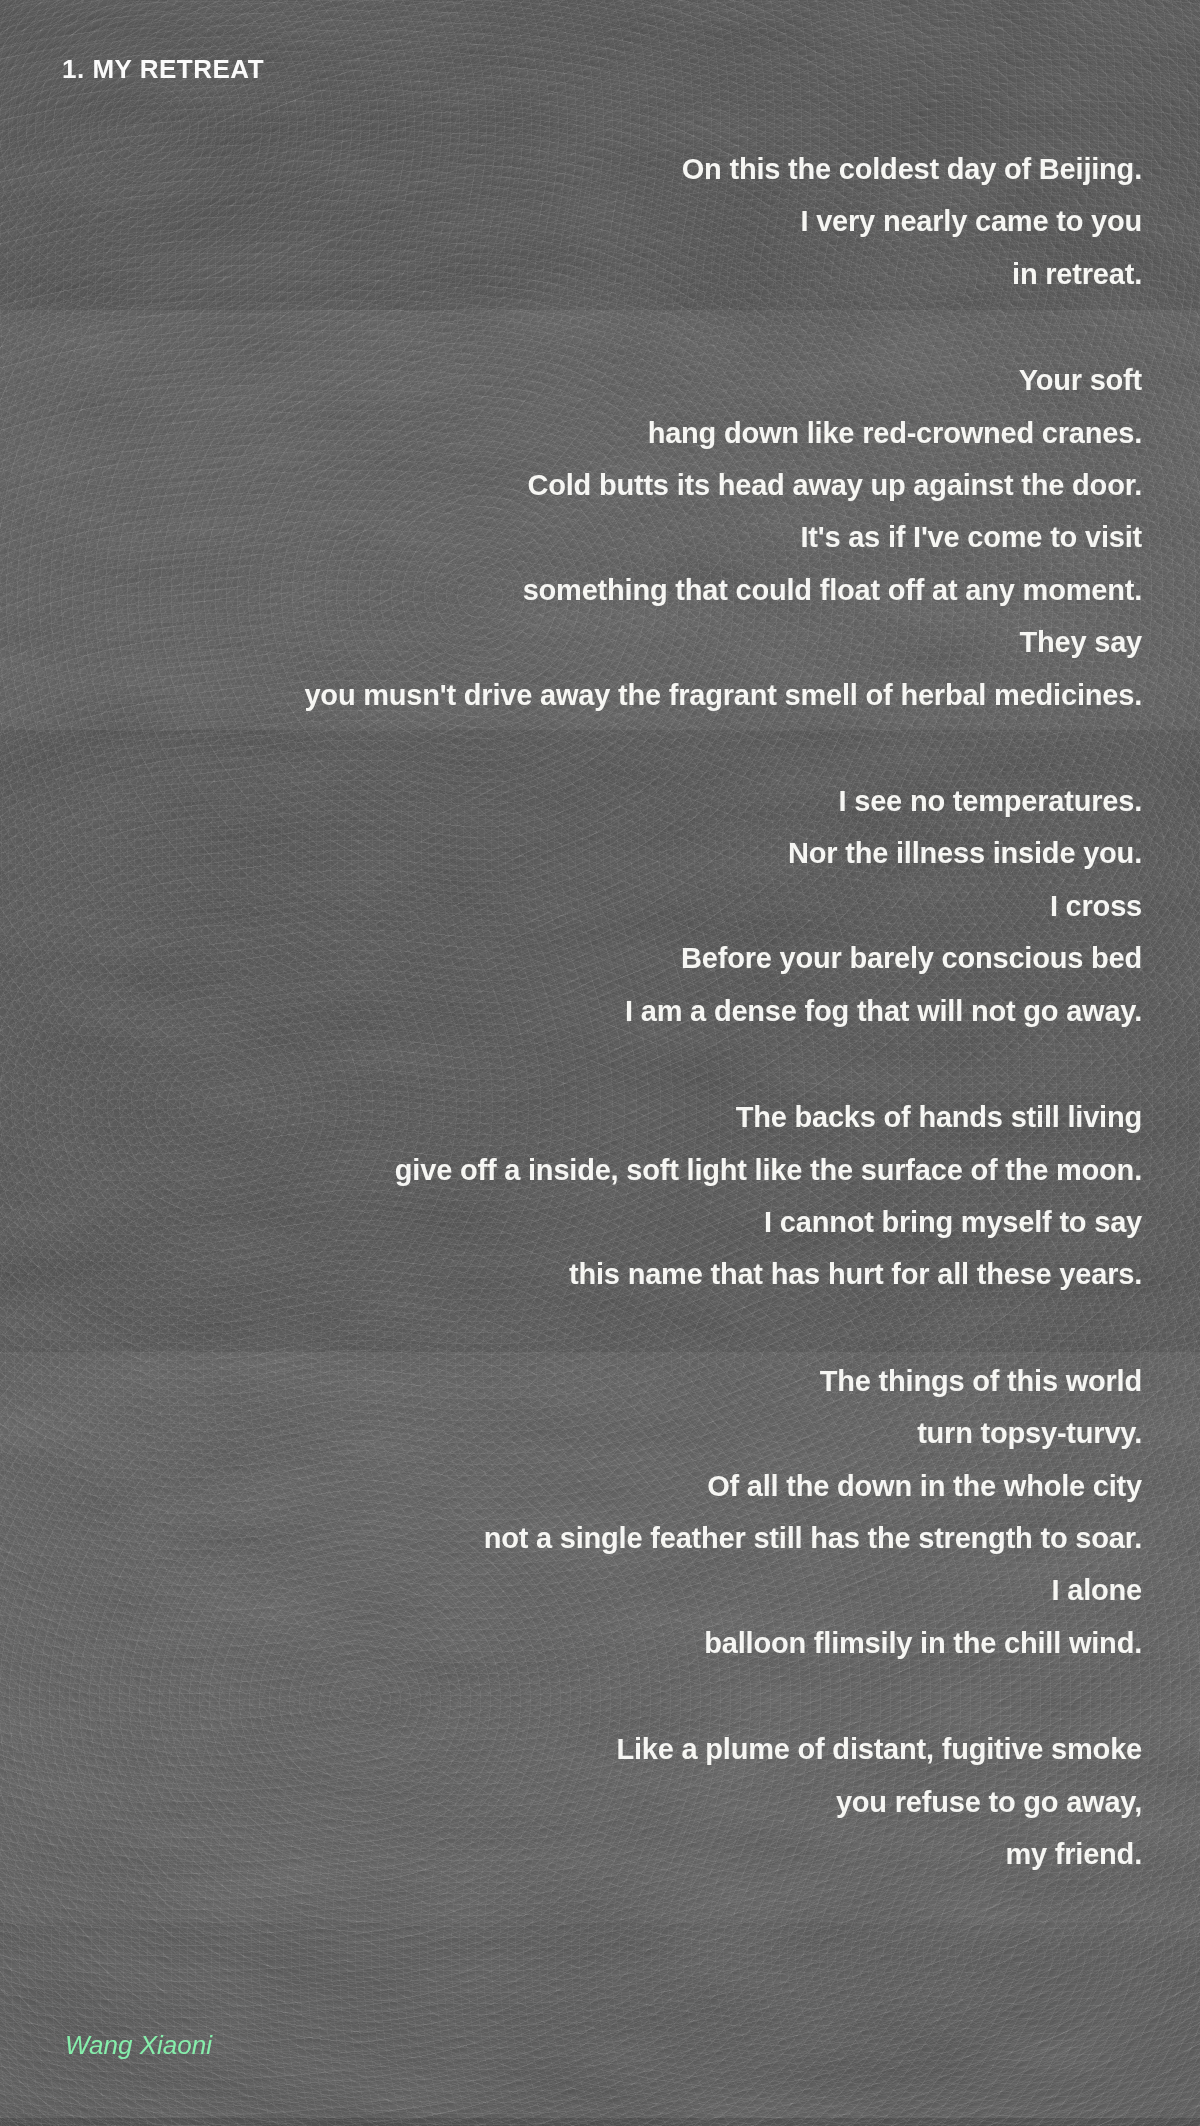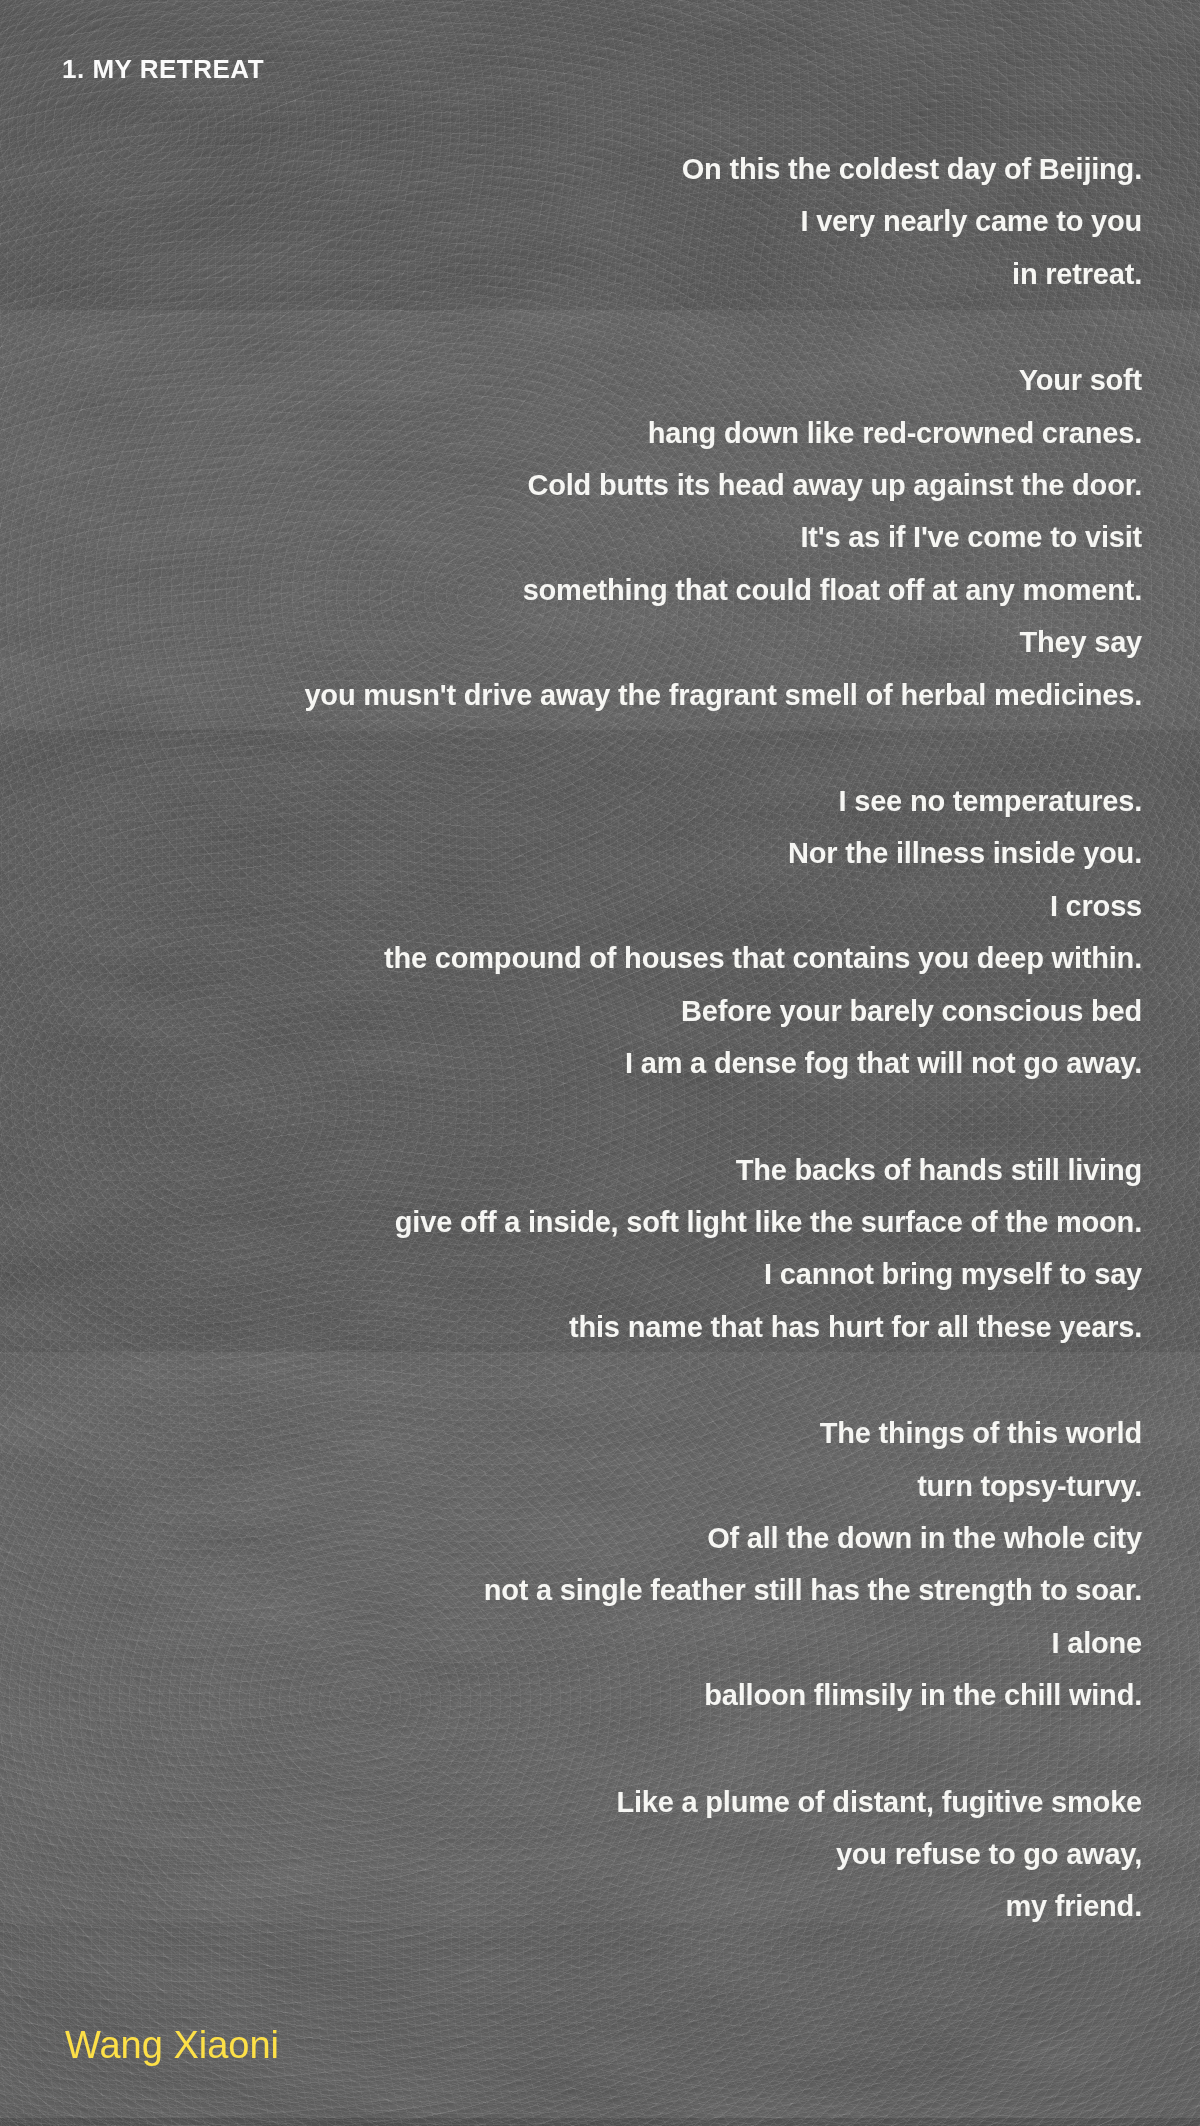--- a/index.html
+++ b/index.html
@@ -60,24 +60,25 @@
     font-size: 29px;
     font-weight: bold;
     line-height: 52.4px;
     letter-spacing: -0.2px;
     white-space: nowrap;
     color: #f6f6f3;
   }
   .poem-author {
     position: absolute;
     left: 65px; top: 2019px;
-    font-size: 38px;
+    font-size: 26px;
+    font-style: italic;
     font-weight: normal;
     line-height: 52px;
-    color: #fde047;
+    color: #86efac;
   }
 </style>
 </head>
 <body>
 
 <div class="page" style="background: rgb(75, 75, 75);">
 
   <div class="band band-1"></div>
   <div class="band band-2"></div>
   <div class="band band-3"></div>
@@ -118,21 +119,20 @@
           <div class="line">Cold butts its head away up against the door.</div>
           <div class="line">It's as if I've come to visit</div>
           <div class="line">something that could float off at any moment.</div>
           <div class="line">They say</div>
           <div class="line">you musn't drive away the fragrant smell of herbal medicines.</div>
         </div>
         <div class="stanza">
           <div class="line">I see no temperatures.</div>
           <div class="line">Nor the illness inside you.</div>
           <div class="line">I cross</div>
-          <div class="line">the compound of houses that contains you deep within.</div>
           <div class="line">Before your barely conscious bed</div>
           <div class="line">I am a dense fog that will not go away.</div>
         </div>
         <div class="stanza">
           <div class="line">The backs of hands still living</div>
           <div class="line">give off a inside, soft light like the surface of the moon.</div>
           <div class="line">I cannot bring myself to say</div>
           <div class="line">this name that has hurt for all these years.</div>
         </div>
         <div class="stanza">

